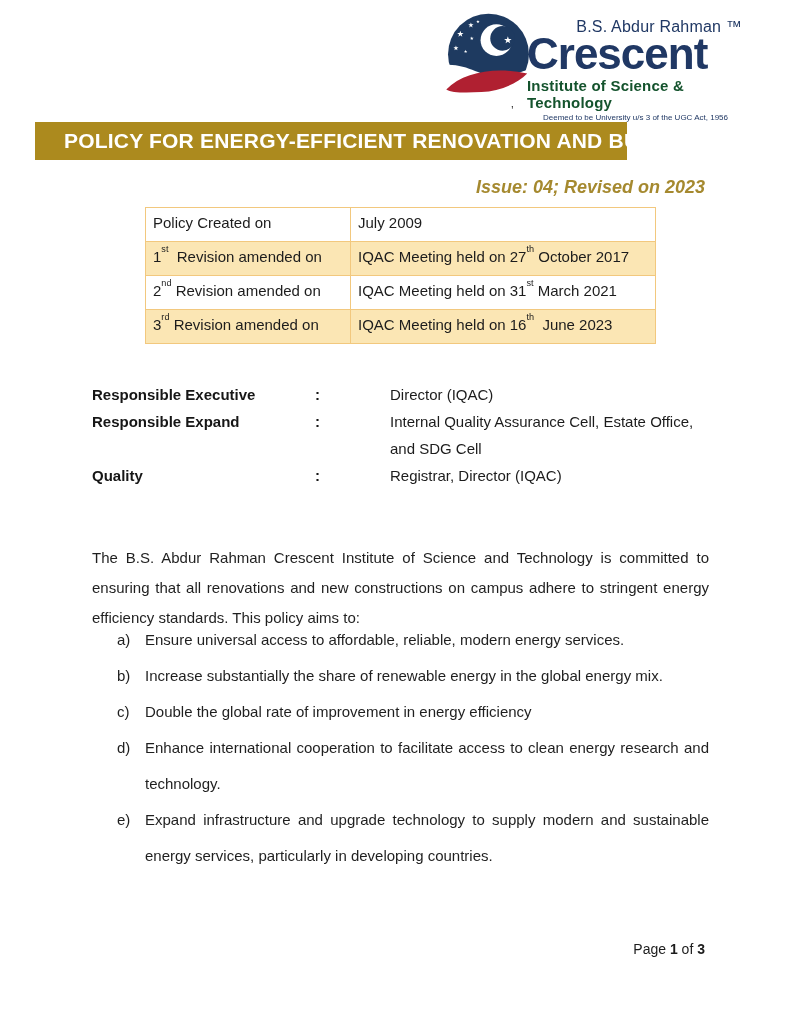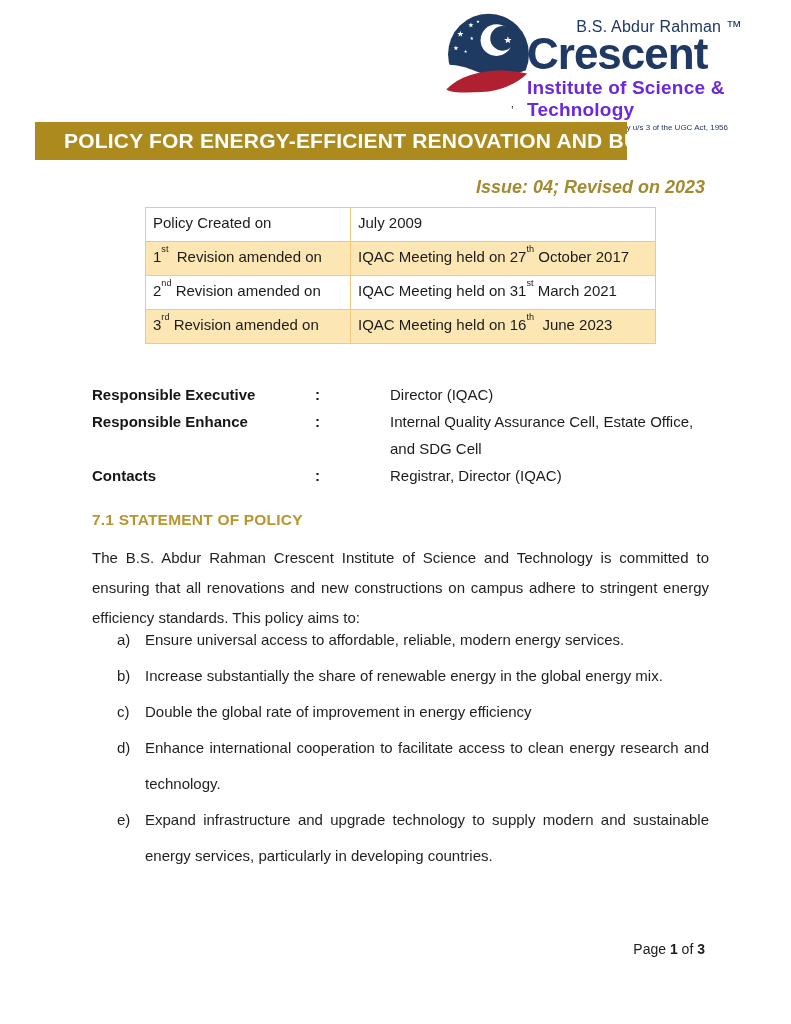--- a/index.html
+++ b/index.html
@@ -12,21 +12,21 @@
     color:#212121;
     overflow:hidden;
   }
 
   
   .logo-wrap { position:absolute; left:444px; top:12px; width:300px; display:flex; }
   .logo-emblem { width:89px; height:88px; flex:none; }
   .logo-textcol { margin-left:-6px; width:218px; padding-top:6px; }
   .logo-tm { font-size:16px; color:#203864; text-align:right; padding-right:2px; letter-spacing:.2px; }
   .logo-name { font-size:44px; font-weight:bold; color:#203864; line-height:1.0; letter-spacing:-1px; margin-top:-4px; }
-  .logo-sub { font-size:19px; font-weight:bold; color:#6d28d9; letter-spacing:.2px; margin-top:1px; }
+  .logo-sub { font-size:15px; font-weight:bold; color:#14532d; letter-spacing:.2px; margin-top:1px; }
   .logo-tagline { font-size:8px; color:#203864; text-align:center; margin-top:2px; }
 
   .stray-mark { position:absolute; left:511px; top:104px; font-size:12px; color:#333; }
 
   
   .banner {
     position:absolute; left:35px; top:122px; width:592px; height:38px;
     background:#AC8A1E;
   }
   .banner-title {
@@ -139,32 +139,31 @@
     </tbody>
   </table>
 
   <div class="resp-block">
     <div class="resp-row">
       <div class="resp-label">Responsible Executive</div>
       <div class="resp-colon">:</div>
       <div class="resp-value">Director (IQAC)</div>
     </div>
     <div class="resp-row">
-      <div class="resp-label">Responsible Enhance</div>
+      <div class="resp-label">Responsible Expand</div>
       <div class="resp-colon">:</div>
       <div class="resp-value">Internal Quality Assurance Cell, Estate Office, and SDG Cell</div>
     </div>
     <div class="resp-row">
-      <div class="resp-label">Contacts</div>
+      <div class="resp-label">Quality</div>
       <div class="resp-colon">:</div>
       <div class="resp-value">Registrar, Director (IQAC)</div>
     </div>
   </div>
 
-  <div class="section-heading">7.1 STATEMENT OF POLICY</div>
   <div class="section-intro">The B.S. Abdur Rahman Crescent Institute of Science and Technology is committed to ensuring that all renovations and new constructions on campus adhere to stringent energy efficiency standards. This policy aims to:</div>
 
   <div class="policy-list">
     <div class="policy-item">
       <div class="policy-marker">a)</div>
       <div class="policy-text">Ensure universal access to affordable, reliable, modern energy services.</div>
     </div>
     <div class="policy-item">
       <div class="policy-marker">b)</div>
       <div class="policy-text">Increase substantially the share of renewable energy in the global energy mix.</div>

